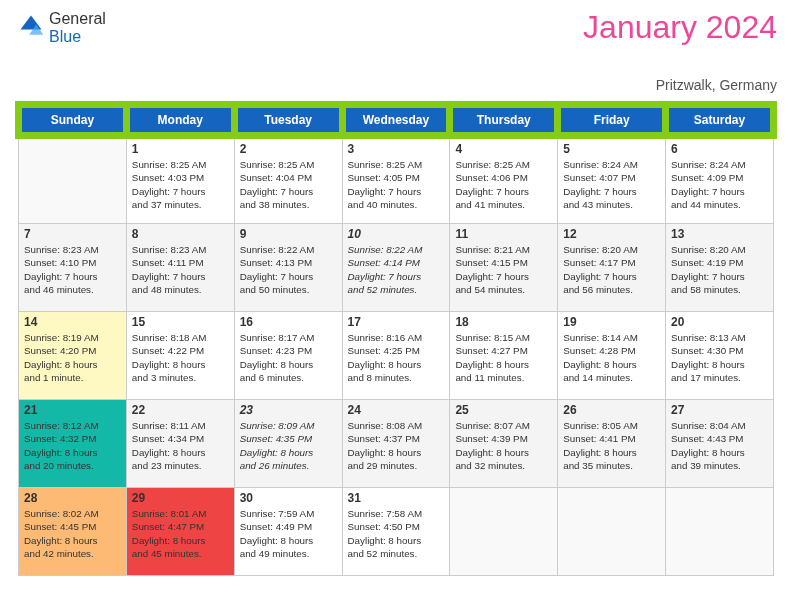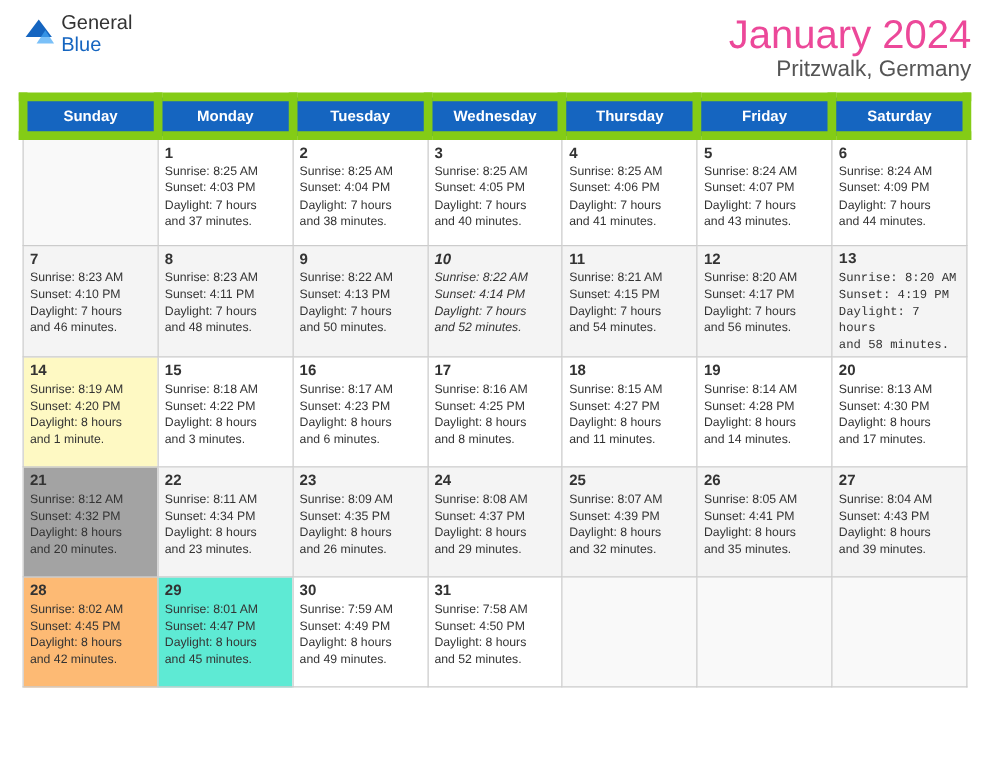--- a/index.html
+++ b/index.html
@@ -36,22 +36,23 @@
     .title-block {
       text-align: right;
     }
     .month-title {
       font-size: 32px;
       font-weight: 300;
       color: #ec4899;
       line-height: 1.1;
     }
     .location {
-      font-size: 18px;
+      font-size: 14px;
       color: #555;
+      margin-top: 32px;
     }
     .calendar {
       width: 100%;
       border-collapse: collapse;
       font-size: 10.5px;
     }
     .calendar th {
       background: #1565c0;
       color: #fff;
       text-align: center;
@@ -164,21 +165,21 @@
             <div class="cell-text">Sunrise: 8:22 AM<br>Sunset: 4:14 PM<br>Daylight: 7 hours<br>and 52 minutes.</div>
           </td>
           <td style="background: rgb(244, 244, 244);">
             <span class="day-num">11</span>
             <div class="cell-text">Sunrise: 8:21 AM<br>Sunset: 4:15 PM<br>Daylight: 7 hours<br>and 54 minutes.</div>
           </td>
           <td style="background: rgb(244, 244, 244);">
             <span class="day-num">12</span>
             <div class="cell-text">Sunrise: 8:20 AM<br>Sunset: 4:17 PM<br>Daylight: 7 hours<br>and 56 minutes.</div>
           </td>
-          <td style="background: rgb(244, 244, 244); font-family: Liberation Mono, monospace;">
+          <td style="background: rgb(244, 244, 244);">
             <span class="day-num">13</span>
             <div class="cell-text">Sunrise: 8:20 AM<br>Sunset: 4:19 PM<br>Daylight: 7 hours<br>and 58 minutes.</div>
           </td>
         </tr>
         <tr>
           <td style="background: #fef9c3;">
             <span class="day-num">14</span>
             <div class="cell-text">Sunrise: 8:19 AM<br>Sunset: 4:20 PM<br>Daylight: 8 hours<br>and 1 minute.</div>
           </td>
           <td style="background: rgb(255, 255, 255);">
@@ -200,29 +201,29 @@
           <td style="background: rgb(255, 255, 255);">
             <span class="day-num">19</span>
             <div class="cell-text">Sunrise: 8:14 AM<br>Sunset: 4:28 PM<br>Daylight: 8 hours<br>and 14 minutes.</div>
           </td>
           <td style="background: rgb(255, 255, 255);">
             <span class="day-num">20</span>
             <div class="cell-text">Sunrise: 8:13 AM<br>Sunset: 4:30 PM<br>Daylight: 8 hours<br>and 17 minutes.</div>
           </td>
         </tr>
         <tr>
-          <td style="background: #a3a3a3;">
+          <td style="background: #14b8a6;">
             <span class="day-num">21</span>
             <div class="cell-text">Sunrise: 8:12 AM<br>Sunset: 4:32 PM<br>Daylight: 8 hours<br>and 20 minutes.</div>
           </td>
           <td style="background: rgb(244, 244, 244);">
             <span class="day-num">22</span>
             <div class="cell-text">Sunrise: 8:11 AM<br>Sunset: 4:34 PM<br>Daylight: 8 hours<br>and 23 minutes.</div>
           </td>
-          <td style="background: rgb(244, 244, 244);">
+          <td style="background: rgb(244, 244, 244); font-style: italic;">
             <span class="day-num">23</span>
             <div class="cell-text">Sunrise: 8:09 AM<br>Sunset: 4:35 PM<br>Daylight: 8 hours<br>and 26 minutes.</div>
           </td>
           <td style="background: rgb(244, 244, 244);">
             <span class="day-num">24</span>
             <div class="cell-text">Sunrise: 8:08 AM<br>Sunset: 4:37 PM<br>Daylight: 8 hours<br>and 29 minutes.</div>
           </td>
           <td style="background: rgb(244, 244, 244);">
             <span class="day-num">25</span>
             <div class="cell-text">Sunrise: 8:07 AM<br>Sunset: 4:39 PM<br>Daylight: 8 hours<br>and 32 minutes.</div>
@@ -234,21 +235,21 @@
           <td style="background: rgb(244, 244, 244);">
             <span class="day-num">27</span>
             <div class="cell-text">Sunrise: 8:04 AM<br>Sunset: 4:43 PM<br>Daylight: 8 hours<br>and 39 minutes.</div>
           </td>
         </tr>
         <tr>
           <td style="background: #fdba74;">
             <span class="day-num">28</span>
             <div class="cell-text">Sunrise: 8:02 AM<br>Sunset: 4:45 PM<br>Daylight: 8 hours<br>and 42 minutes.</div>
           </td>
-          <td style="background: #5eead4;">
+          <td style="background: #ef4444;">
             <span class="day-num">29</span>
             <div class="cell-text">Sunrise: 8:01 AM<br>Sunset: 4:47 PM<br>Daylight: 8 hours<br>and 45 minutes.</div>
           </td>
           <td style="background: rgb(255, 255, 255);">
             <span class="day-num">30</span>
             <div class="cell-text">Sunrise: 7:59 AM<br>Sunset: 4:49 PM<br>Daylight: 8 hours<br>and 49 minutes.</div>
           </td>
           <td style="background: rgb(255, 255, 255);">
             <span class="day-num">31</span>
             <div class="cell-text">Sunrise: 7:58 AM<br>Sunset: 4:50 PM<br>Daylight: 8 hours<br>and 52 minutes.</div>

